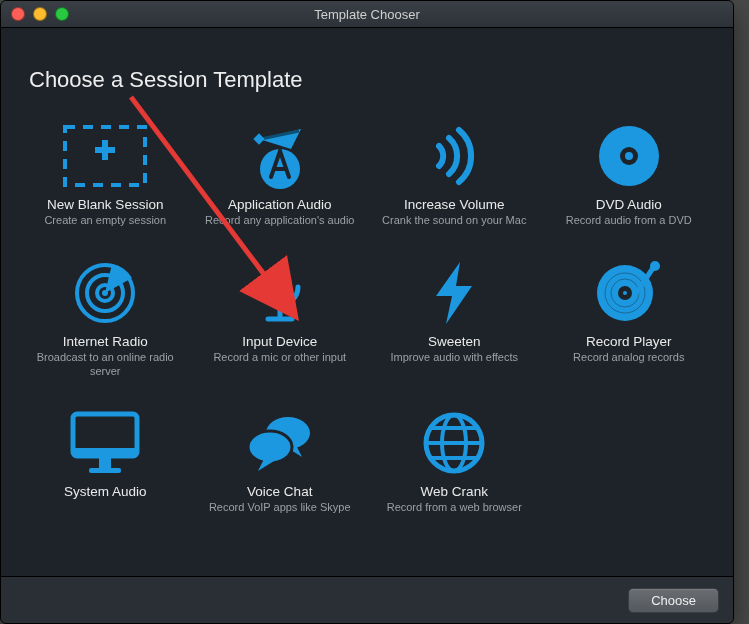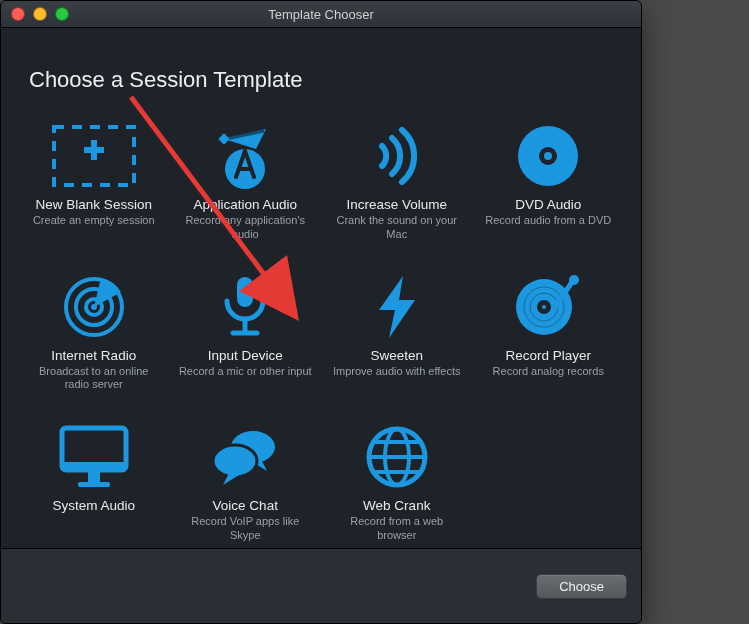--- a/index.html
+++ b/index.html
@@ -6,21 +6,21 @@
     --blue:#1b98e0;
     --bg:#1e2329;
     --panel:#21262c;
     --titlebar:#23272d;
     --text:#e6e6e6;
     --muted:#9aa0a6;
     --btn:#55595e;
   }
   html,body{margin:0;padding:0;background:#4a4a4a;}
   .window{
-    width:642px;height:624px;box-sizing:border-box;
+    width:734px;height:624px;box-sizing:border-box;
     background:var(--bg);border:1px solid #000;border-radius:6px;
     font-family:-apple-system,Helvetica,Arial,sans-serif;
     color:var(--text);position:relative;overflow:hidden;
     box-shadow:0 10px 30px rgba(0,0,0,.5);
   }
   .titlebar{
     height:26px;background:linear-gradient(#3a3f45,#2d3238);
     border-bottom:1px solid #000;display:flex;align-items:center;
     position:relative;
   }
@@ -40,21 +40,21 @@
     text-align:center;padding:6px 4px 10px 4px;
     border-radius:6px;cursor:pointer;
   }
   .iconwrap{height:78px;display:flex;align-items:center;justify-content:center;}
   .card .name{font-size:13.5px;color:#eaeaea;margin-top:2px;}
   .card .desc{font-size:11px;color:var(--muted);margin-top:2px;line-height:1.25;}
   svg{display:block;}
   .footer{
     position:absolute;left:0;right:0;bottom:0;height:46px;
     background:#2a2f35;border-top:1px solid #000;
-    display:flex;align-items:center;justify-content:flex-end;padding:14px 14px;
+    display:flex;align-items:center;justify-content:flex-end;padding:0 14px;
   }
   .choose-btn{
     background:linear-gradient(#6a6e73,#54585d);
     color:#eee;font-size:13px;padding:4px 22px;border-radius:5px;
     border:1px solid #3a3d41;box-shadow:inset 0 1px 0 rgba(255,255,255,.1);
     cursor:pointer;
   }
   
   .arrow{position:absolute;left:120px;top:88px;pointer-events:none;}
 </style>

